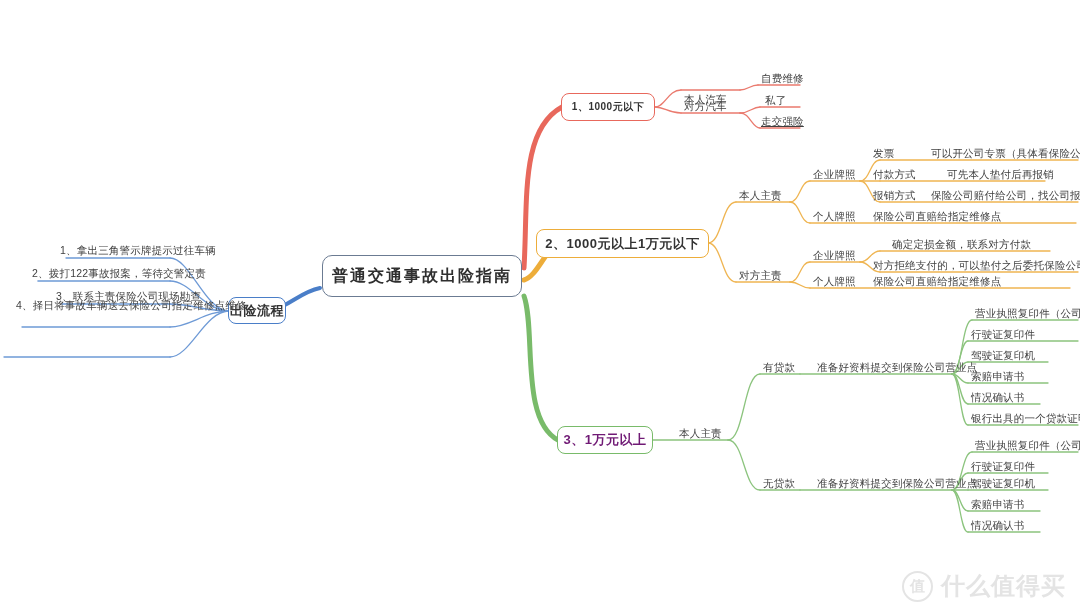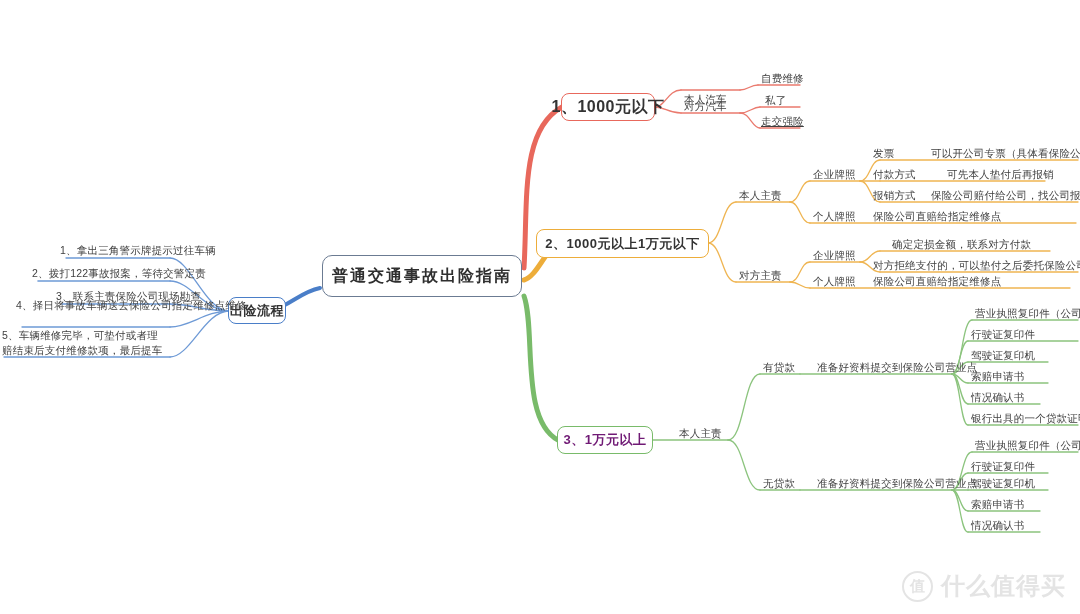--- a/index.html
+++ b/index.html
@@ -21,21 +21,21 @@
     white-space:nowrap;
     letter-spacing:.5px;
   }
   .root{
     border:1.6px solid #6b7b92;
     border-radius:10px;
     font-size:16px;font-weight:bold;color:#2f2f2f;
     letter-spacing:2px;
   }
   .lvl1-blue{border:1.5px solid #4a7ec8;font-size:13px;font-weight:bold;color:#333;text-align:center;}
-  .lvl1-red{border:1.5px solid #e8685c;font-size:16px;font-weight:bold;color:#333;}
+  .lvl1-red{border:1.5px solid #e8685c;font-size:10px;font-weight:bold;color:#333;}
   .lvl1-orange{border:1.5px solid #edad3a;font-size:13px;font-weight:bold;color:#333;}
   .lvl1-green{border:1.5px solid #79bb6a;font-size:13px;font-weight:bold;color:#701a75;}
 
   
   .leaf{
     position:absolute;
     font-size:10.5px;
     line-height:14px;
     color:#3f3f3f;
     white-space:nowrap;
@@ -165,21 +165,20 @@
   </svg>
 
   <div class="node-box root" style="left:322px;top:255px;width:200px;height:42px;">普通交通事故出险指南</div>
 
   <div class="node-box lvl1-blue" style="left:228px;top:297px;width:58px;height:27px;">出险流程</div>
 
   <div class="leaf ralign" style="left:60px;top:243px;width:108px;">1、拿出三角警示牌提示过往车辆</div>
   <div class="leaf ralign" style="left:32px;top:266px;width:136px;">2、拨打122事故报案，等待交警定责</div>
   <div class="leaf ralign" style="left:56px;top:289px;width:112px;">3、联系主责保险公司现场勘查</div>
   <div class="leaf ralign" style="left:16px;top:298px;width:152px;">4、择日将事故车辆送去保险公司指定维修点维修</div>
-  <div class="leaf wrap" style="left:2px;top:328px;width:166px;">5、车辆维修完毕，可垫付或者理赔结束后支付维修款项，最后提车</div>
 
   <div class="node-box lvl1-red" style="left:561px;top:93px;width:94px;height:28px;">1、1000元以下</div>
 
   <div class="leaf" style="left:684px;top:92px;">本人汽车</div>
   <div class="leaf" style="left:684px;top:99px;">对方汽车</div>
   <div class="leaf" style="left:761px;top:71px;">自费维修</div>
   <div class="leaf" style="left:765px;top:93px;">私了</div>
   <div class="leaf" style="left:761px;top:114px;text-decoration:underline;">走交强险</div>
 
   <div class="node-box lvl1-orange" style="left:536px;top:229px;width:173px;height:29px;">2、1000元以上1万元以下</div>

